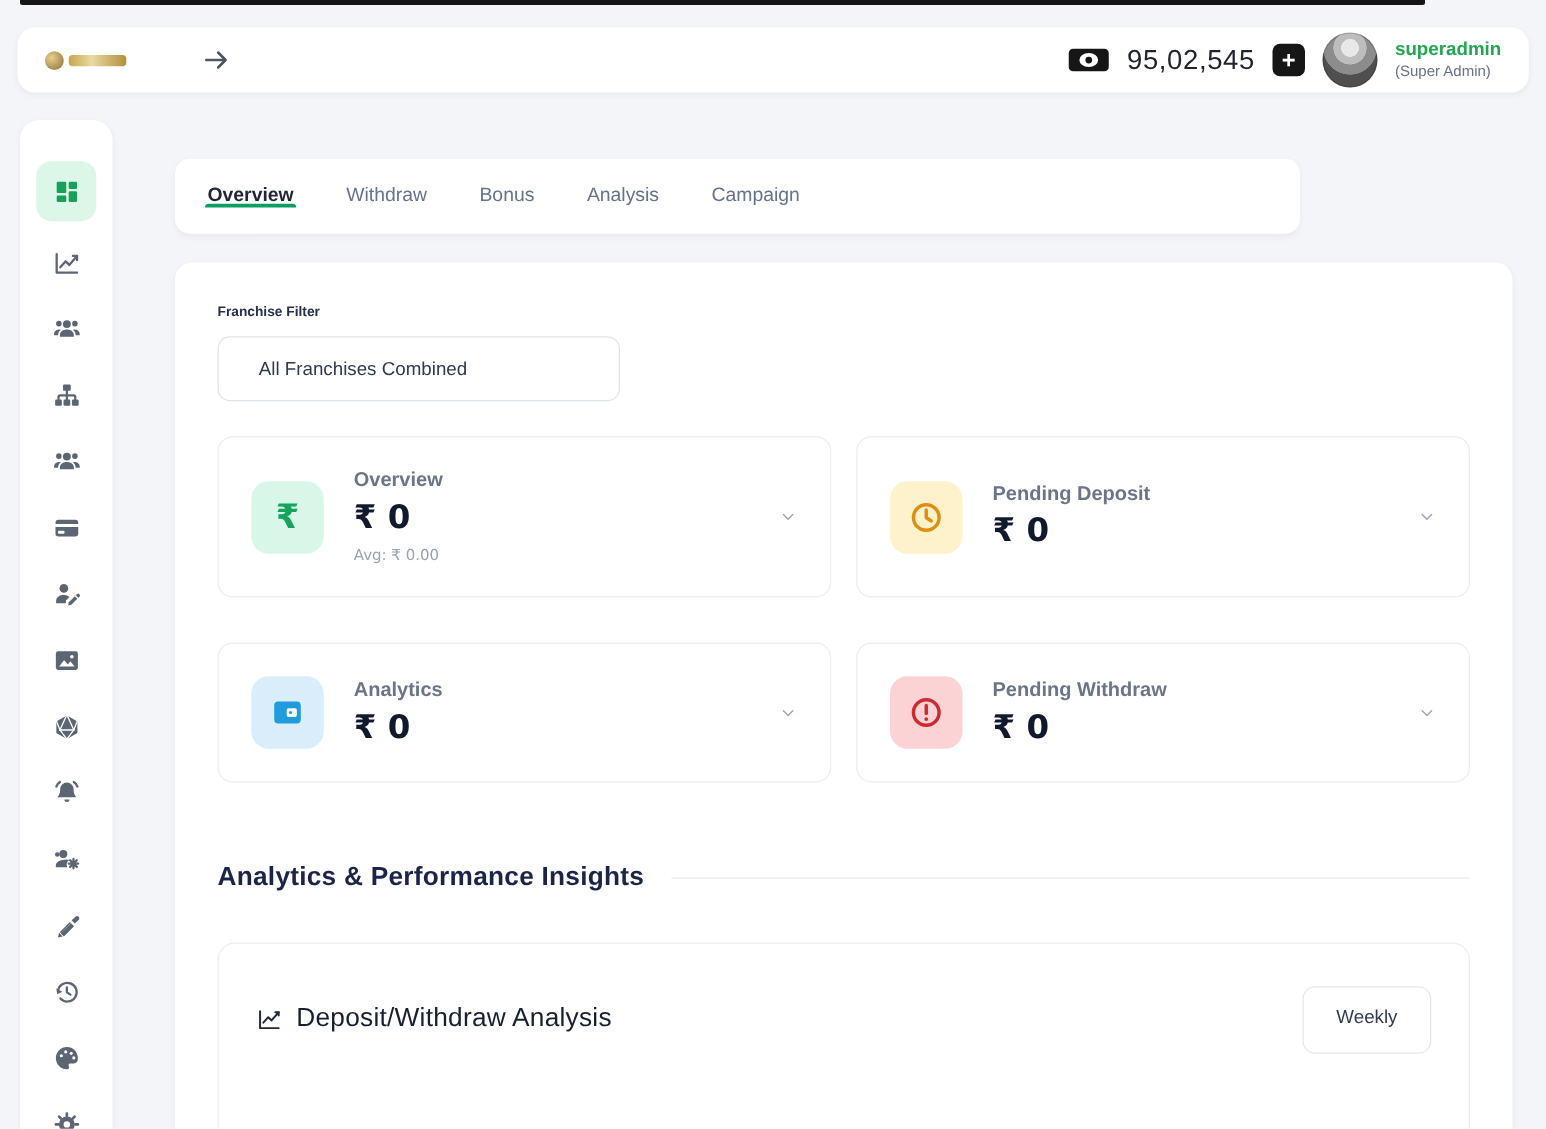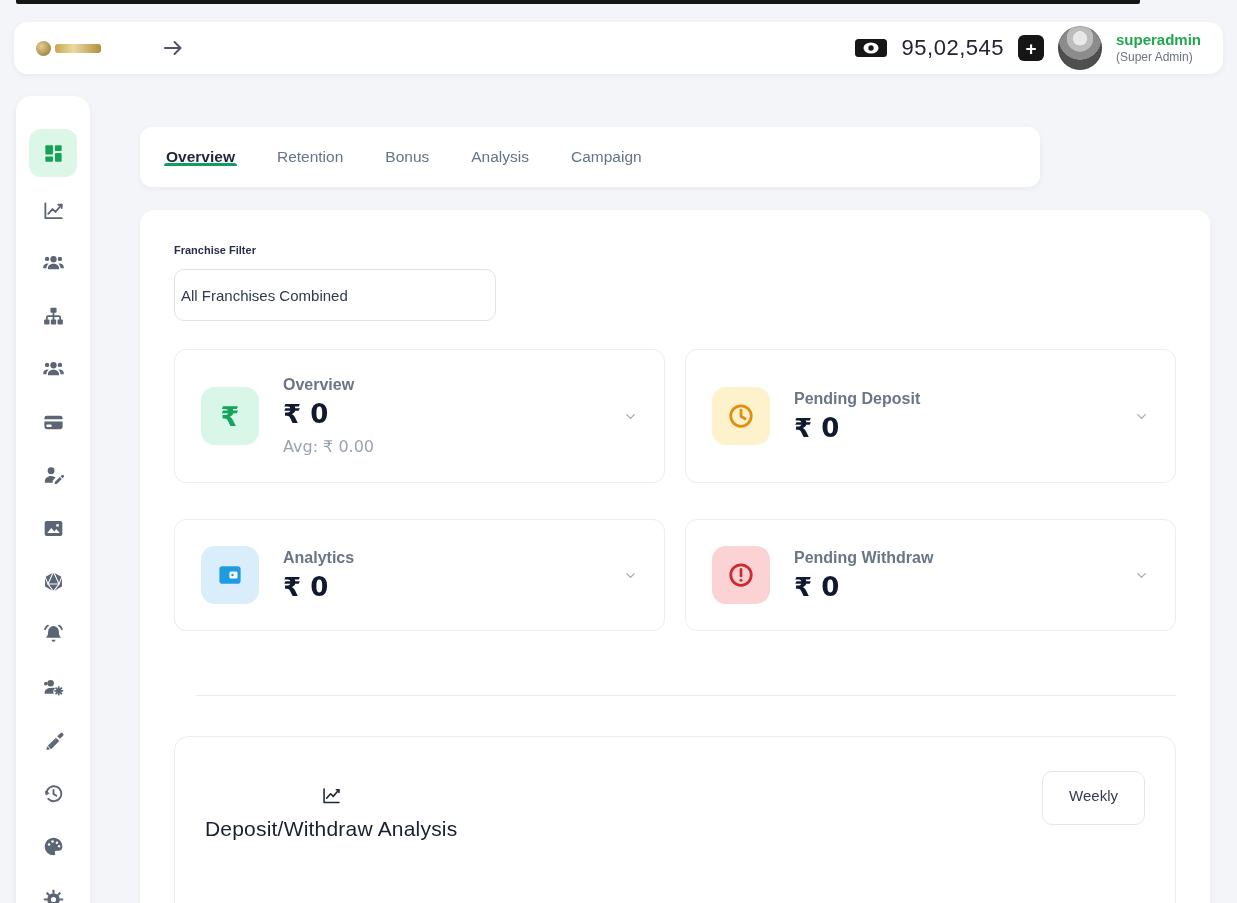--- a/index.html
+++ b/index.html
@@ -65,49 +65,49 @@
     position:absolute;left:140px;top:210px;width:1070px;height:745px;
     background:#fff;border-radius:14px;box-shadow:0 2px 6px rgba(20,30,60,.05);
     padding:34px;box-sizing:border-box;
   }
 
   .filters{display:flex;gap:18px;}
   .filter{width:322px;}
   .filter-label{display:block;font-size:11px;font-weight:700;color:#26304a;margin-bottom:13px;}
   .select{
     height:50px;border:1px solid #dfe3ea;border-radius:10px;background:#fff;
-    display:flex;align-items:center;padding:0 6px;font-size:15px;color:#2f3a4f;cursor:pointer;text-align:center;
+    display:flex;align-items:center;padding:0 32px;font-size:15px;color:#2f3a4f;cursor:pointer;text-align:center;
   }
 
   .section-head{display:flex;align-items:center;margin-top:40px;}
   .section-head h2{margin:0;font-size:21px;font-weight:700;color:#1b2547;letter-spacing:.2px;}
   .section-rule{flex:1;height:1px;background:#e8ebf0;margin-left:22px;}
 
   .cards-grid{margin-top:28px;display:grid;grid-template-columns:1fr 1fr;column-gap:20px;row-gap:36px;}
   .stat-card{
     border:1px solid #eaedf2;border-radius:12px;background:#fff;
     padding:26px;display:flex;align-items:center;box-sizing:border-box;min-height:111px;
   }
   .icon-sq{width:58px;height:58px;border-radius:14px;display:flex;align-items:center;justify-content:center;flex:0 0 auto;font-size:27px;font-weight:700;}
   .icon-sq svg{width:30px;height:30px;}
   .stat-info{margin-left:24px;display:flex;flex-direction:column;}
   .stat-title{font-size:16px;font-weight:600;color:#6a7587;}
   .stat-value{font-size:26px;font-weight:700;color:#10192e;margin-top:5px;}
-  .stat-avg{font-size:16px;color:#9aa3b2;margin-top:8px;}
+  .stat-avg{font-size:12px;color:#9aa3b2;margin-top:8px;}
   .chev{margin-left:auto;display:flex;align-items:center;cursor:pointer;}
   .chev svg{width:15px;height:15px;stroke:#a0a8b5;fill:none;stroke-width:2;stroke-linecap:round;stroke-linejoin:round;}
 
   .analytics-head{margin-top:64px;}
 
   .chart-card{
     margin-top:40px;border:1px solid #e9edf2;border-radius:14px;background:#fff;
     height:230px;padding:34px 30px 0 30px;box-sizing:border-box;
     display:flex;justify-content:space-between;align-items:flex-start;
   }
-  .chart-title{display:flex;align-items:center;gap:11px;margin-top:14px;flex-direction:column;}
+  .chart-title{display:flex;align-items:center;gap:11px;margin-top:14px;}
   .chart-title svg{width:21px;height:21px;stroke:#1f2937;fill:none;stroke-width:1.8;stroke-linecap:round;stroke-linejoin:round;}
   .chart-title span{font-size:21px;color:#17202f;font-weight:500;letter-spacing:.2px;}
   .period-select{
     border:1px solid #e3e7ed;border-radius:10px;background:#fff;
     padding:15px 26px 20px 26px;font-size:15px;color:#323c4e;cursor:pointer;
   }
 </style>
 </head>
 <body>
 
@@ -310,21 +310,21 @@
           <rect x="10.9" y="1.8" width="2.2" height="4" rx=".8" transform="rotate(135 12 12)"></rect>
           <rect x="10.9" y="18.2" width="2.2" height="4" rx=".8" transform="rotate(135 12 12)"></rect>
         </g>
         <circle cx="12" cy="12" r="2.7" fill="#fff"></circle>
       </svg>
   </div>
 </div>
 
 <div class="tabs-card">
   <div class="tab active">Overview</div>
-  <div class="tab">Retention</div>
+  <div class="tab">Withdraw</div>
   <div class="tab">Bonus</div>
   <div class="tab">Analysis</div>
   <div class="tab">Campaign</div>
 </div>
 
 <div class="main-card">
 
   <div class="filters">
     <div class="filter">
       <span class="filter-label">Franchise Filter</span>
@@ -401,20 +401,21 @@
       </div>
       <div class="chev">
         <svg viewBox="0 0 24 24">
             <path d="M6 9l6 6 6-6"></path>
           </svg>
       </div>
     </div>
   </div>
 
   <div class="section-head analytics-head">
+    <h2>Analytics &amp; Performance Insights</h2>
     <div class="section-rule"></div>
   </div>
 
   <div class="chart-card">
     <div class="chart-title">
       <svg viewBox="0 0 24 24">
           <path d="M3.5 4.5v15.5h17"></path>
           <path d="M6.5 15l4.5-5 3 3 6.5-7.5"></path>
           <path d="M17.5 5.5h3v3"></path>
         </svg>

